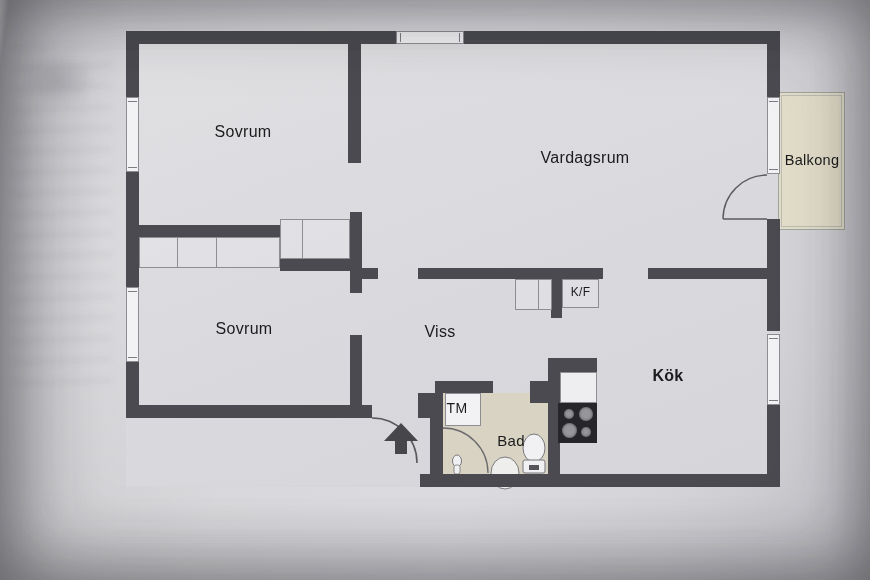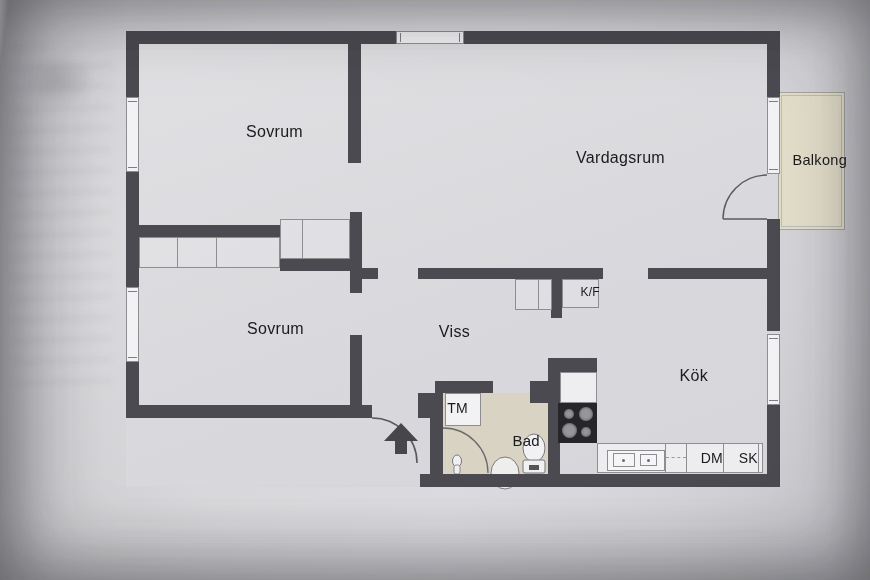--- a/index.html
+++ b/index.html
@@ -21,21 +21,21 @@
   .abs{position:absolute;}
   .w{position:absolute;background:var(--wall);}
   .floor{position:absolute;background:linear-gradient(160deg,#e0e0e3,#d9d9dd 60%,#d6d6da);}
   .win{position:absolute;background:var(--box_white);border:1px solid var(--outline);box-sizing:border-box;}
   .win-v::before,.win-v::after{content:"";position:absolute;left:1px;right:1px;height:1px;background:#7d7d82;}
   .win-v::before{top:3px}.win-v::after{bottom:3px}
   .win-h::before,.win-h::after{content:"";position:absolute;top:1px;bottom:1px;width:1px;background:#7d7d82;}
   .win-h::before{left:3px}.win-h::after{right:3px}
   .cell{position:absolute;border:1px solid var(--outline);box-sizing:border-box;background:rgba(234,234,237,.35);}
   .whitebox{position:absolute;border:1px solid var(--outline);box-sizing:border-box;background:var(--box_white);}
-  .lbl{position:absolute;text-align:right;white-space:nowrap;letter-spacing:.3px;}
+  .lbl{position:absolute;text-align:center;white-space:nowrap;letter-spacing:.3px;}
   .vline{position:absolute;width:1px;background:var(--outline);top:0;bottom:0;}
   .burner{position:absolute;border-radius:50%;background:var(--burner);box-shadow:inset 0 0 3px rgba(0,0,0,.55);}
   .cdiv{position:absolute;top:0;bottom:0;width:1px;background:var(--outline);}
   .dash{position:absolute;border-top:1px dashed #9a9a9e;}
   .basin{position:absolute;border:1px solid var(--outline);background:#f5f5f7;box-sizing:border-box;}
   .dot{position:absolute;width:3px;height:3px;border-radius:50%;background:#6a6a6f;}
   .ghost{position:absolute;filter:blur(3px);opacity:.55;pointer-events:none;
     background:repeating-linear-gradient(178deg, rgba(95,95,102,.13) 0 5px, rgba(95,95,102,0) 5px 21px);}
   .blob{position:absolute;border-radius:50%;background:radial-gradient(rgba(100,100,108,.28), rgba(100,100,108,0) 70%);filter:blur(4px);pointer-events:none;}
   .caption{position:absolute;left:110px;width:760px;top:532px;font-size:17.5px;letter-spacing:.2px;text-align:center;color:#141416;}
@@ -116,38 +116,24 @@
   <div class="whitebox" style="left:445px;top:393px;width:36px;height:33px;"></div>
   <div class="whitebox" style="left:560px;top:372px;width:37px;height:31px;background:#eeeef0;"></div>
 
   <div class="abs" style="left:558px;top:403px;width:39px;height:40px;background:var(--stove);">
     <div class="burner" style="left:6px;top:6px;width:10px;height:10px;"></div>
     <div class="burner" style="left:21px;top:4px;width:14px;height:14px;"></div>
     <div class="burner" style="left:4px;top:20px;width:15px;height:15px;"></div>
     <div class="burner" style="left:23px;top:24px;width:10px;height:10px;"></div>
   </div>
 
-  <div class="abs" style="left:597px;top:443px;width:166px;height:30px;background:#ededef;border:1px solid var(--outline);box-sizing:border-box;">
-    <div class="cdiv" style="left:67px;"></div>
-    <div class="cdiv" style="left:88px;"></div>
-    <div class="cdiv" style="left:125px;"></div>
-    <div class="cdiv" style="left:160px;"></div>
-    <div class="dash" style="left:68px;top:13px;width:20px;"></div>
-    <div class="basin" style="left:9px;top:6px;width:58px;height:21px;"></div>
-    <div class="basin" style="left:15px;top:9px;width:22px;height:14px;"></div>
-    <div class="basin" style="left:42px;top:10px;width:17px;height:12px;"></div>
-    <div class="dot" style="left:24px;top:15px;"></div>
-    <div class="dot" style="left:49px;top:15px;"></div>
-    <div class="lbl" style="left:89px;top:6px;width:36px;font-size:14px;">DM</div>
-    <div class="lbl" style="left:126px;top:6px;width:34px;font-size:14px;">SK</div>
-  </div>
 
   <div class="lbl" style="left:183px;top:123px;width:120px;font-size:16px;">Sovrum</div>
   <div class="lbl" style="left:505px;top:149px;width:160px;font-size:16px;">Vardagsrum</div>
   <div class="lbl" style="left:777px;top:152px;width:70px;font-size:14.5px;">Balkong</div>
   <div class="lbl" style="left:184px;top:320px;width:120px;font-size:16px;">Sovrum</div>
   <div class="lbl" style="left:410px;top:323px;width:60px;font-size:16px;">Viss</div>
-  <div class="lbl" style="left:628px;top:367px;width:80px;font-size:16px;">Kök</div>
+  <div class="lbl" style="left:628px;top:367px;width:80px;font-size:16px;font-weight:bold;">Kök</div>
   <div class="lbl" style="left:482px;top:417px;width:58px;font-size:15px;margin-top:15px;">Bad</div>
   <div class="lbl" style="left:561px;top:285px;width:39px;font-size:12px;">K/F</div>
   <div class="lbl" style="left:446px;top:400px;width:22px;font-size:14px;">TM</div>
 
 </div>
 
 </body></html>

